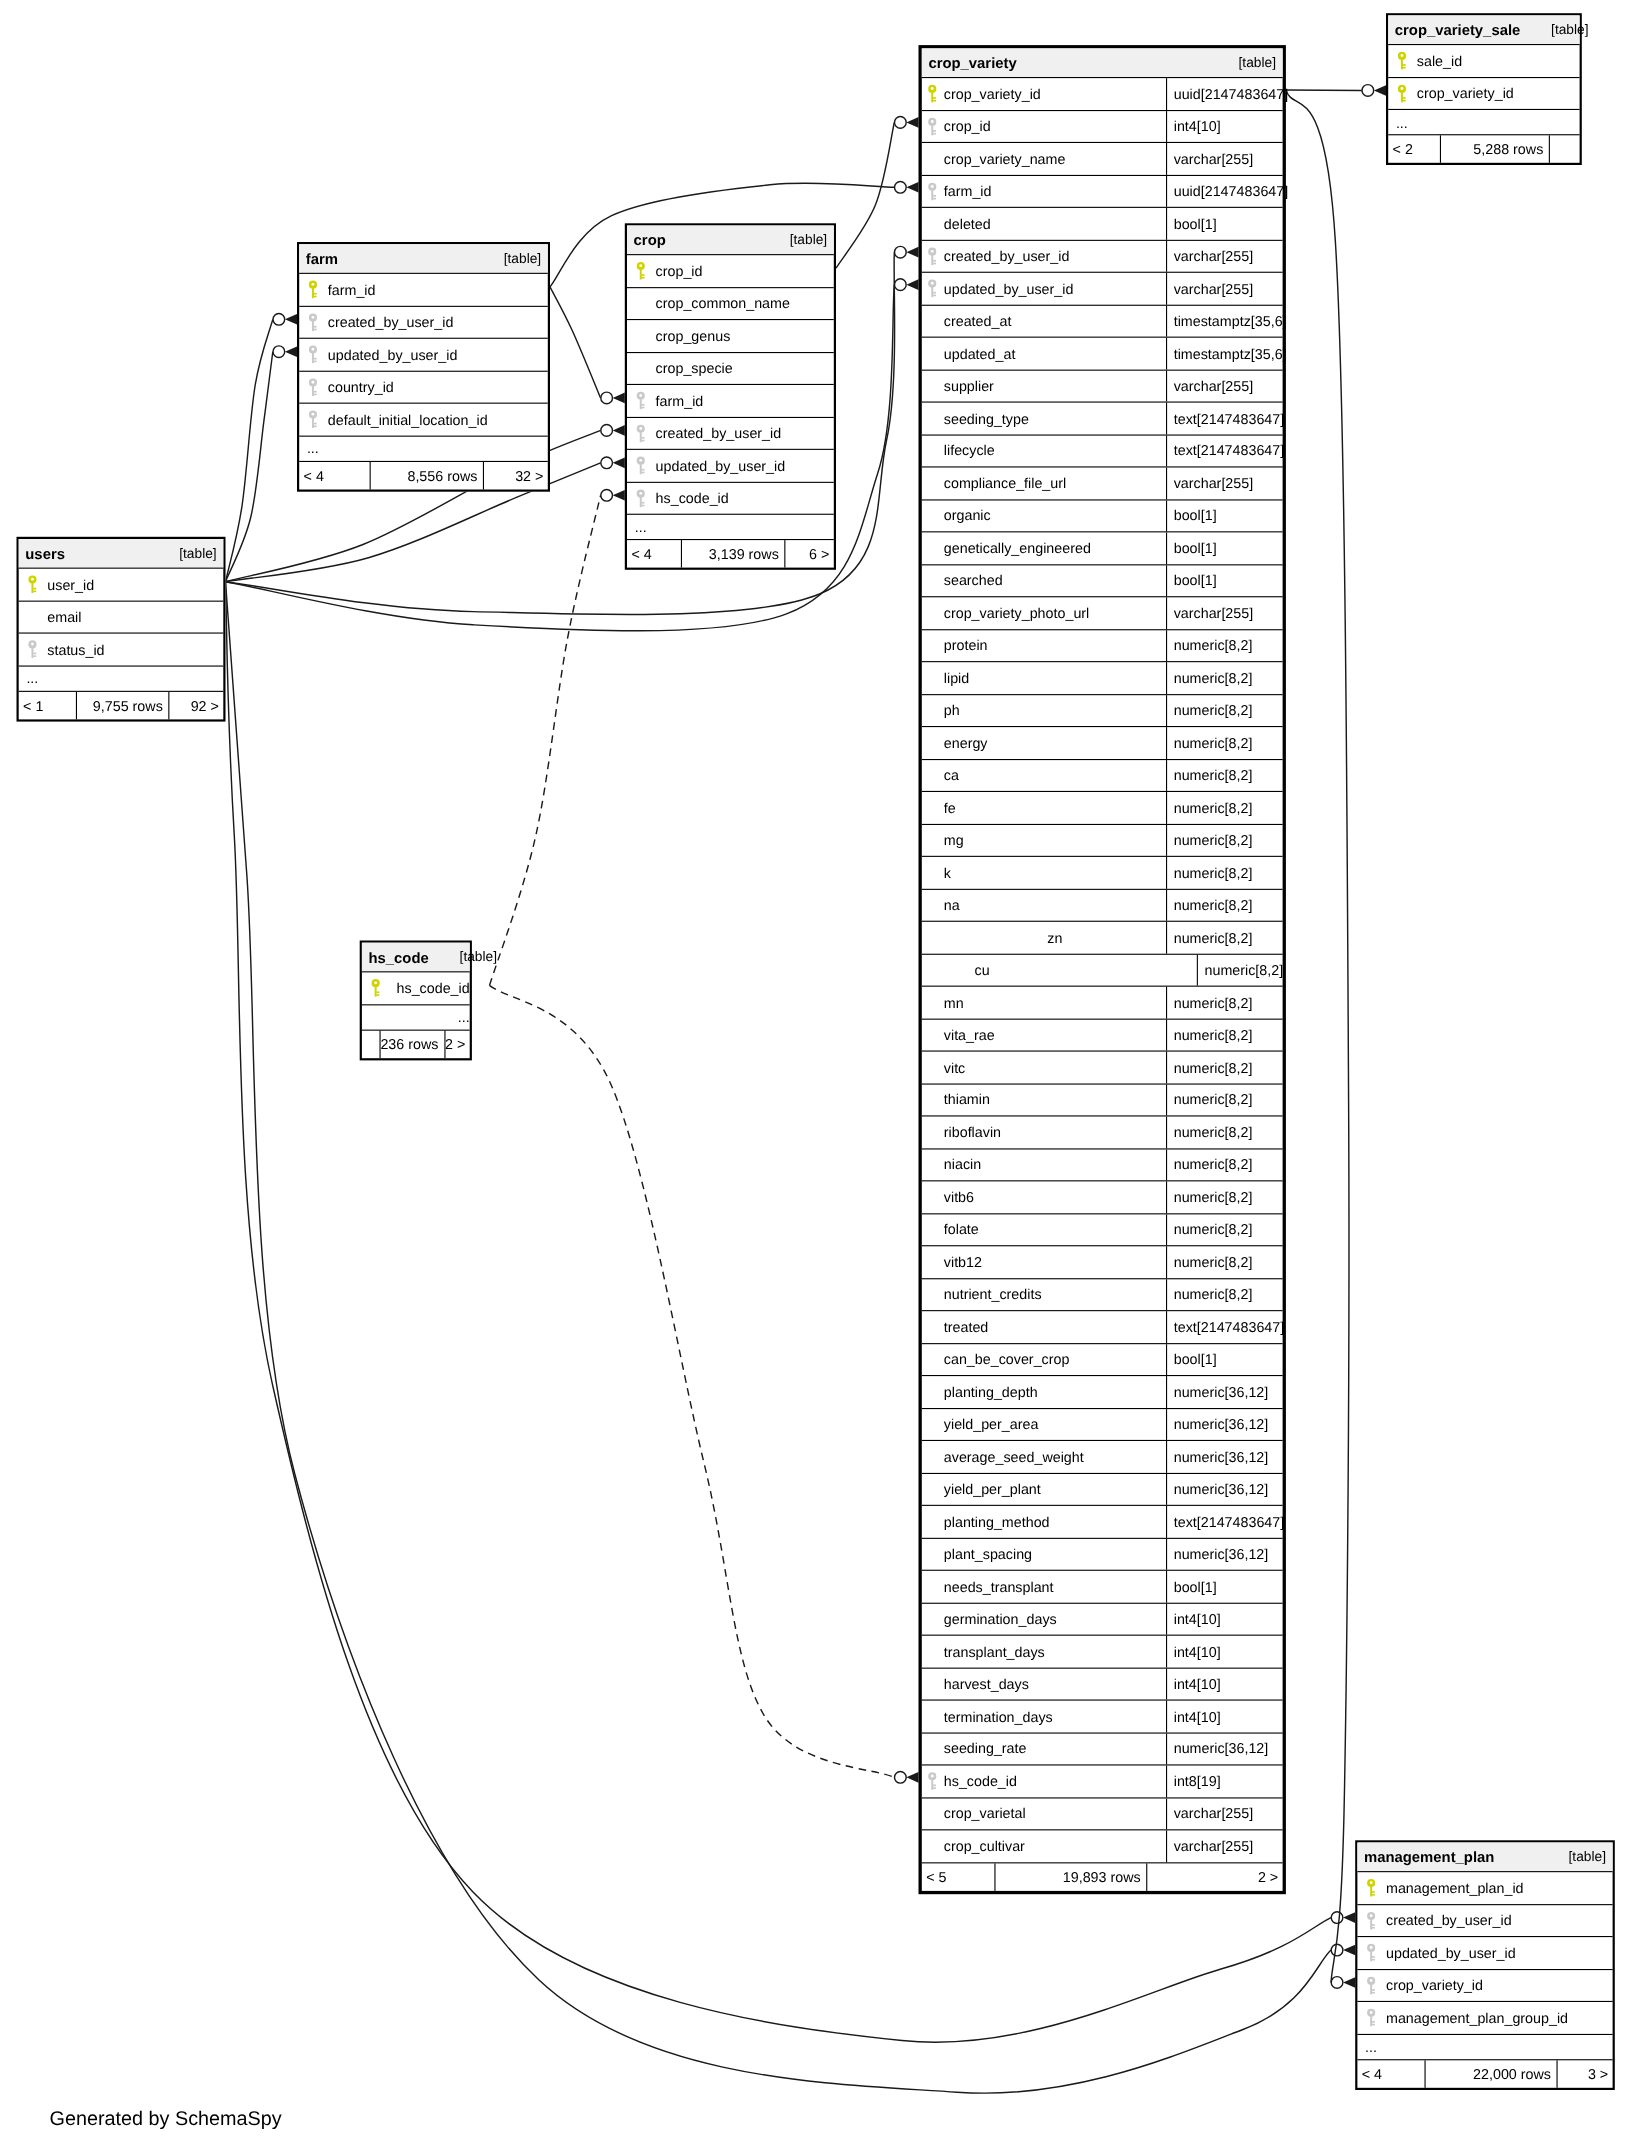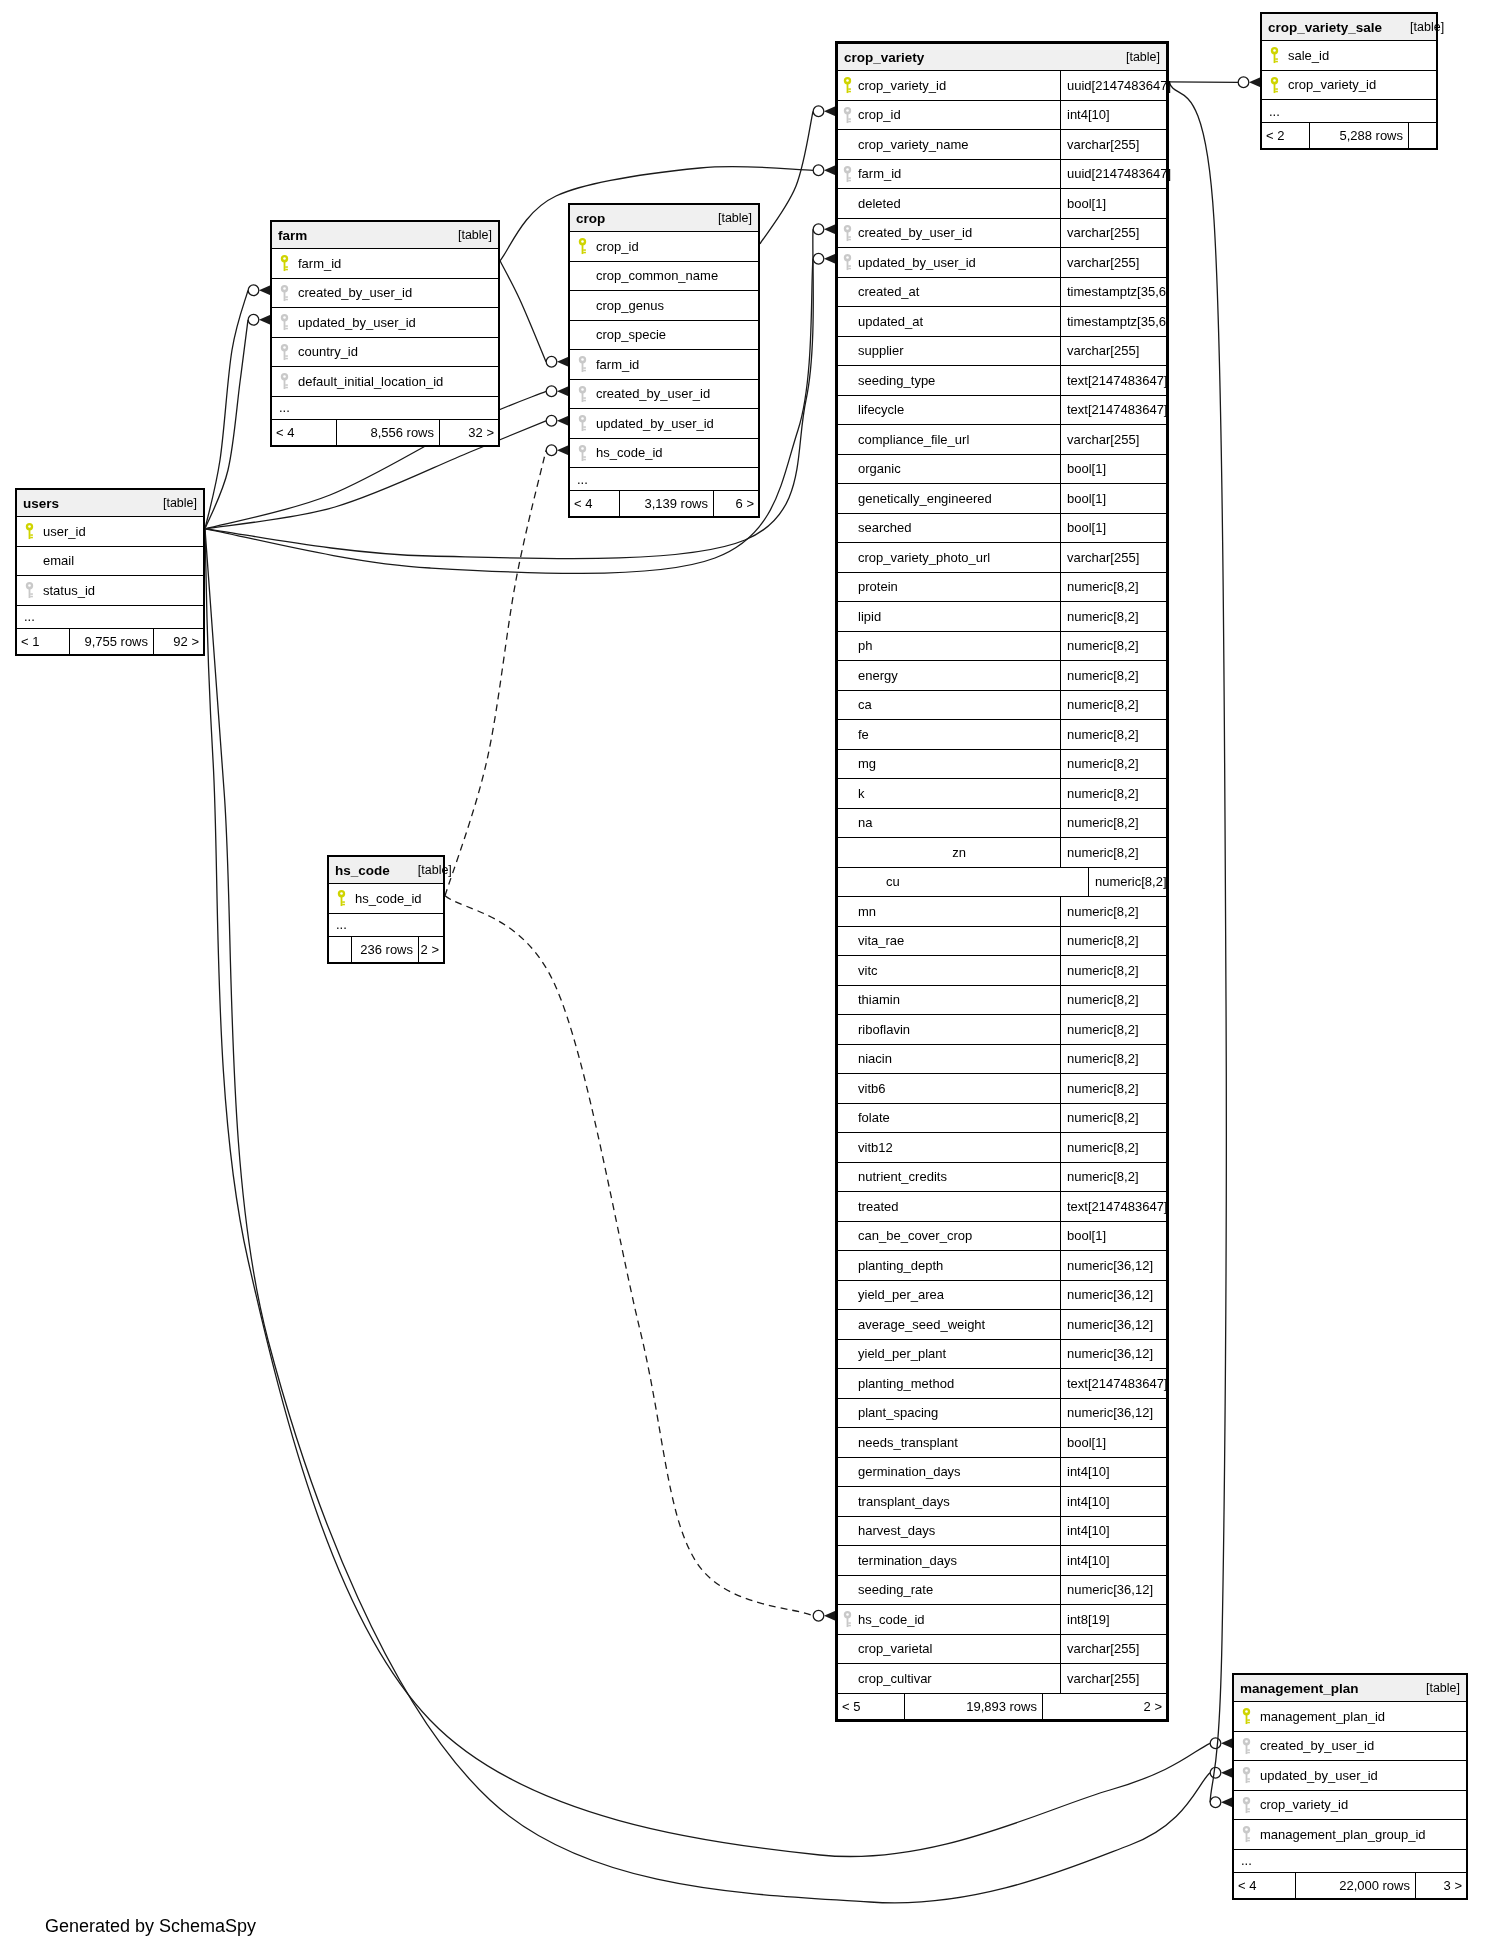--- a/index.html
+++ b/index.html
@@ -247,21 +247,21 @@
       </div>
       <div class="row ellipsis">
         <span class="cell-name">...</span>
       </div>
       <div class="tfoot">
         <div class="fc f1" style="width: 50px;">&lt; 4</div>
         <div class="fc f2" style="width: 94px;">3,139 rows</div>
         <div class="fc f3">6 &gt;</div>
       </div>
     </div>
-    <div class="tbl" style="left: 327px; top: 855px; width: 118px;">
+    <div class="tbl" style="left: 327px; top: 855px; width: 102px; text-align: right;">
       <div class="tbl-header">
         <span class="tbl-name">hs_code</span>
         <span class="tbl-tag">[table]</span>
       </div>
       <div class="row">
         <svg width="11" height="17" viewBox="0 0 11 17" class="keyicon">
           <circle cx="5.5" cy="4.3" r="3.7" fill="#cfd400"></circle>
           <circle cx="5.5" cy="4" r="1.3" fill="#ffffff"></circle>
           <rect x="4.6" y="7.4" width="1.8" height="9.2" fill="#cfd400"></rect>
           <rect x="6.2" y="11.8" width="2.7" height="1.5" fill="#cfd400"></rect>

